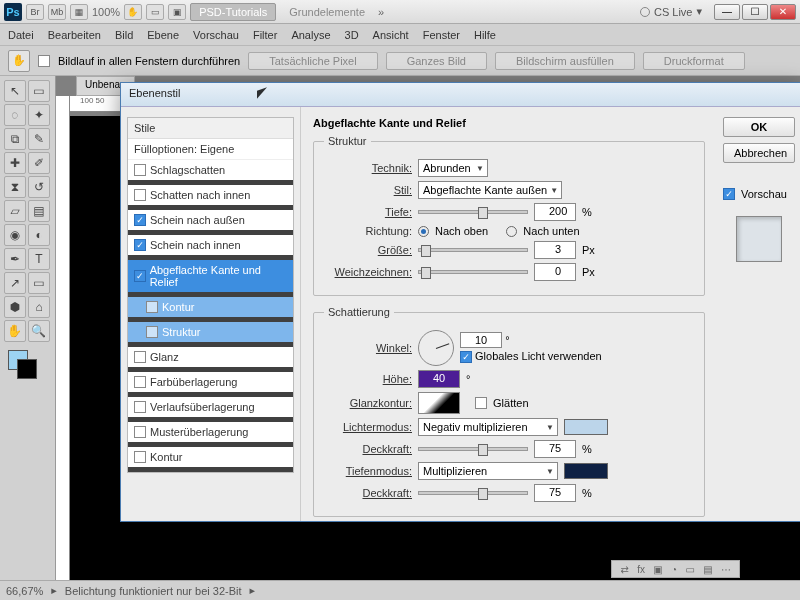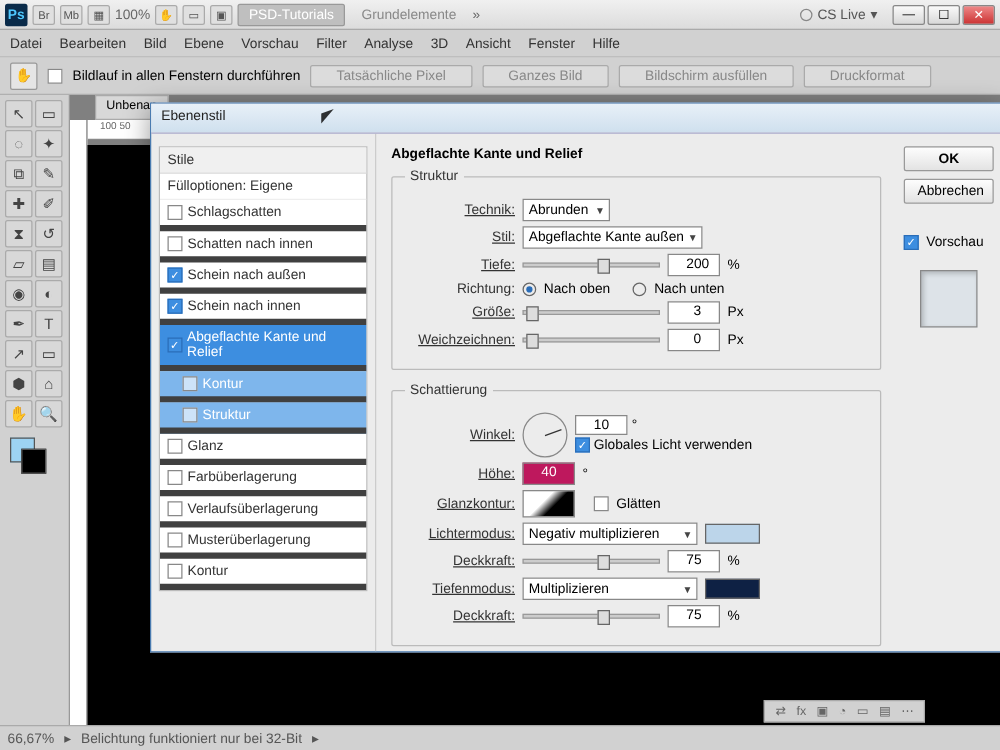--- a/index.html
+++ b/index.html
@@ -61,21 +61,21 @@
 
 .dlg-mid { flex: 1; padding: 10px 12px; overflow:hidden;}
 fieldset { border: 1px solid #bbb; border-radius: 2px; padding: 8px 10px 10px; margin-bottom: 10px; }
 legend { padding: 0 4px; color: #333; }
 .field-row { display: flex; align-items: center; gap: 6px; margin: 4px 0; }
 .lbl { width: 88px; text-align: right; color: #333; }
 .lbl.u { text-decoration: underline; }
 .dd { height: 18px; border: 1px solid #888; background: #fff; padding: 1px 14px 1px 4px; position: relative; min-width: 100px; display:inline-flex; align-items:center; }
 .dd::after { content: "▼"; position: absolute; right: 3px; font-size: 8px; color: #444; }
 .num { width: 42px; height: 18px; border: 1px solid #888; background: #fff; padding: 1px 14px; text-align:right; }
-.num.hl { background:#be185d; color:#fff; }
+.num.hl { background:#4c1d95; color:#fff; }
 .slider { flex:0 0 110px; height: 4px; background: #ccc; border:1px solid #999; position: relative; }
 .slider::after { content:""; position:absolute; top:-4px; width:8px; height:10px; background:#ddd; border:1px solid #666; }
 .slider.s1::after{left:55%;} .slider.s2::after{left:2%;} .slider.s3::after{left:2%;} .slider.s4::after{left:55%;} .slider.s5::after{left:55%;}
 .radio { width:11px; height:11px; border:1px solid #666; border-radius:50%; display:inline-block; position:relative;}
 .radio.on::after{content:"";position:absolute;top:2px;left:2px;width:5px;height:5px;background:#2a6db8;border-radius:50%;}
 .angle-ring { width:36px; height:36px; border:1px solid #888; border-radius:50%; position:relative; }
 .angle-ring::after{content:"";position:absolute;top:50%;left:50%;width:14px;height:1px;background:#333;transform-origin:left;transform:rotate(-20deg);}
 .contour-sw { width:42px; height:22px; border:1px solid #888; background:linear-gradient(135deg,#fff 40%,#000 60%); display:inline-block;}
 .color-sw { width:44px; height:16px; border:1px solid #666; display:inline-block; }
 .btn { padding: 3px 10px; background: linear-gradient(#fdfdfd,#e3e3e3); border:1px solid #999; border-radius:2px; }

